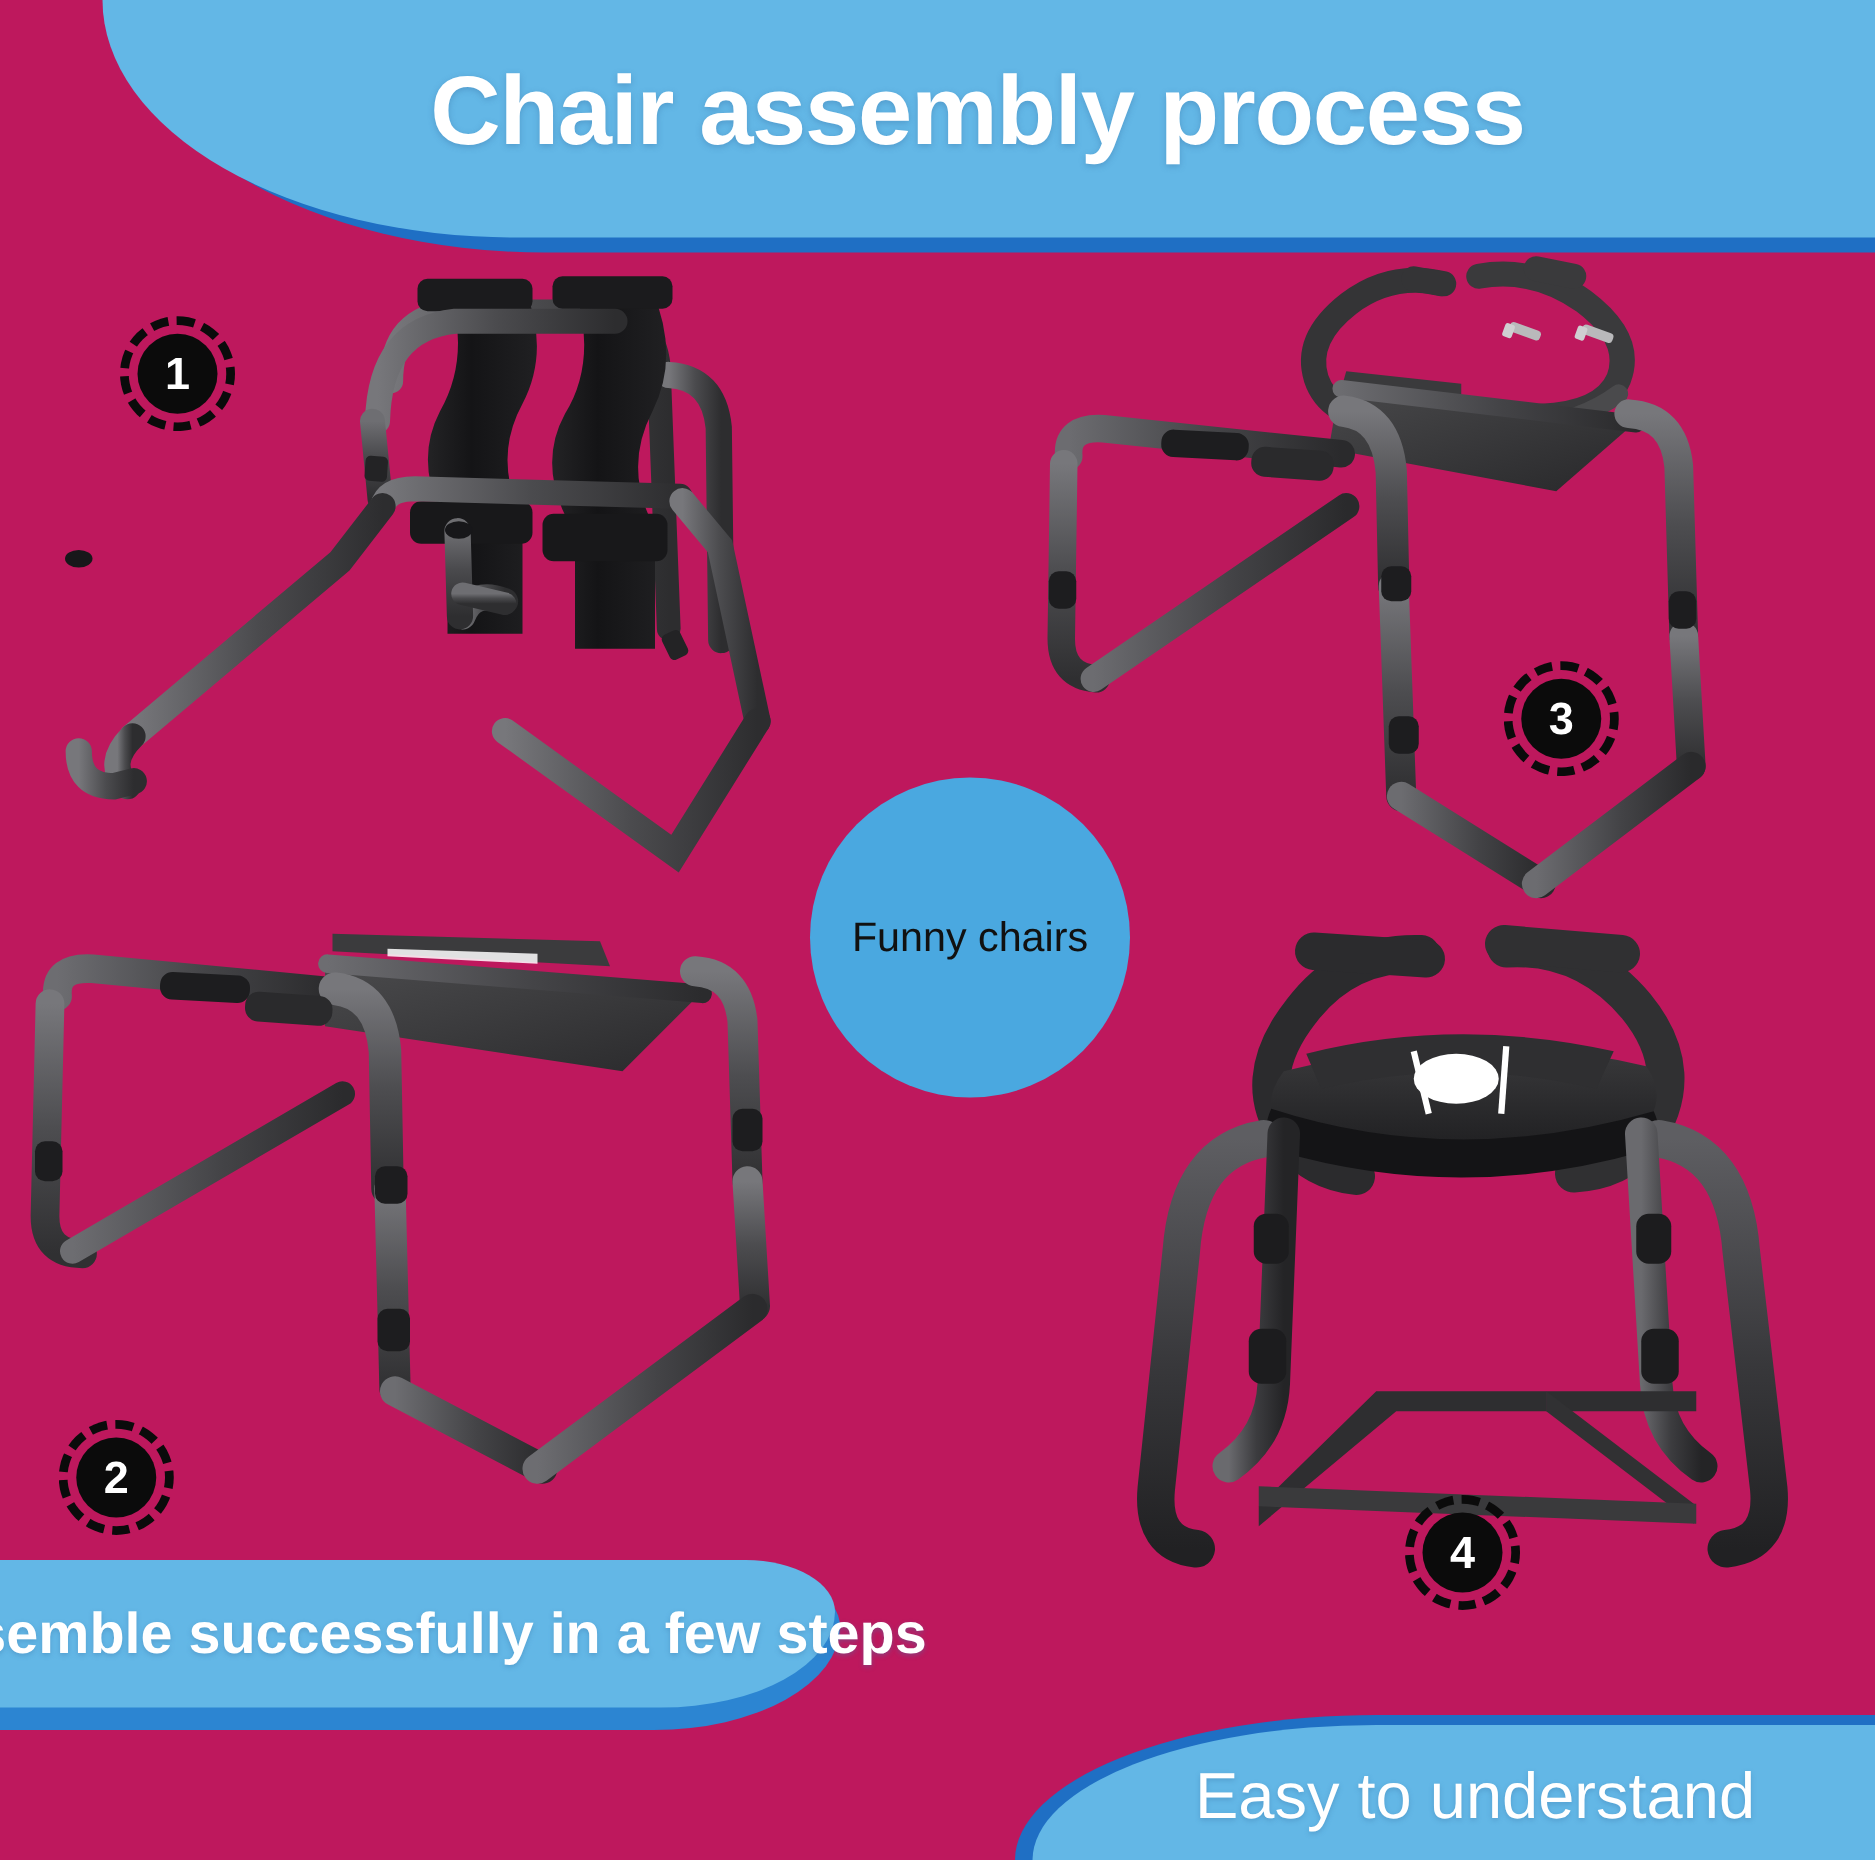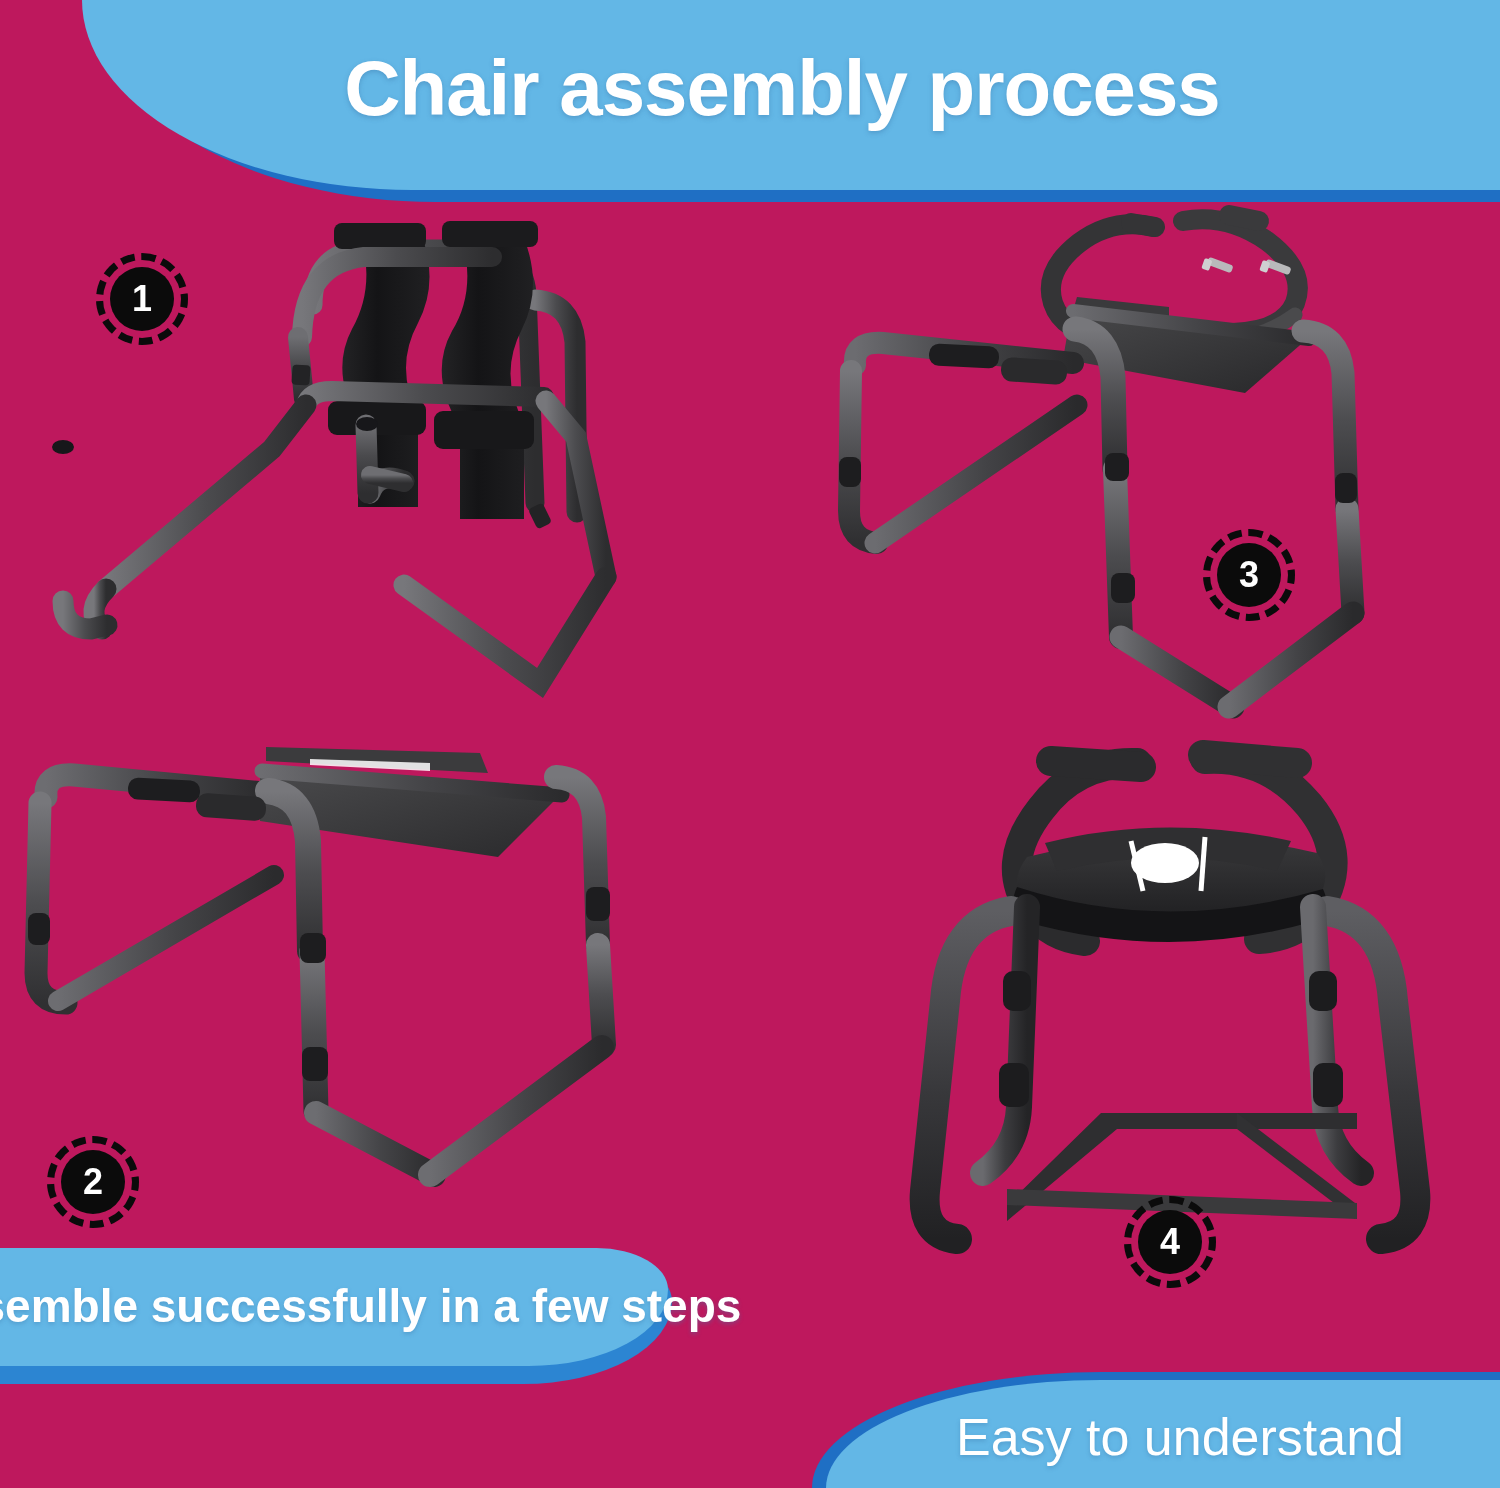--- a/index.html
+++ b/index.html
@@ -317,20 +317,23 @@
     </svg>
   </div>
 
   <div class="badge" id="badge-4">
     <div class="ring"></div>
     <div class="disc">
       <span>4</span>
     </div>
   </div>
 
+  <div class="center-circle">
+    <span>Funny chairs</span>
+  </div>
 
   <div class="banner">
     <div class="bl-shadow"></div>
     <div class="bl-face"></div>
     <div class="bl-text">Assemble successfully in a few steps</div>
   </div>
 
   <div class="banner">
     <div class="br-shadow"></div>
     <div class="br-face"></div>

